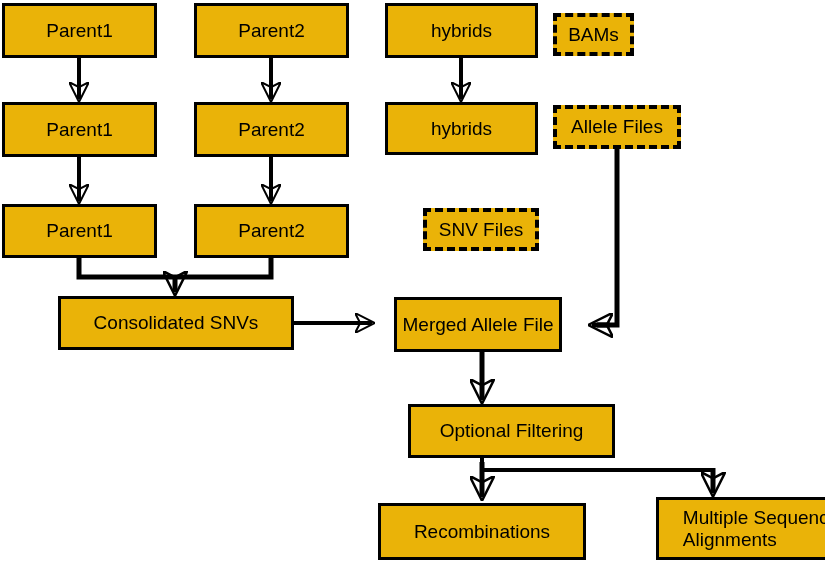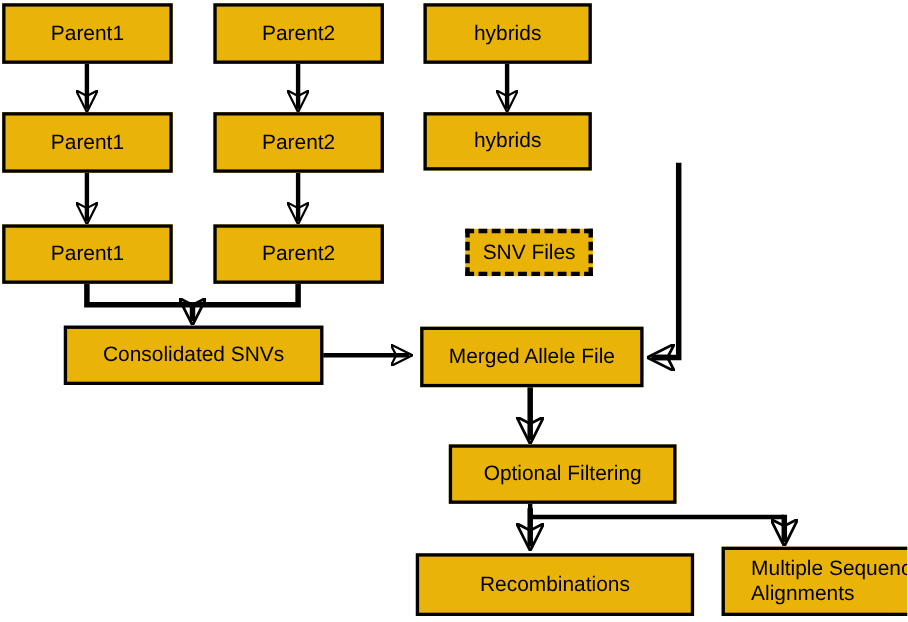--- a/index.html
+++ b/index.html
@@ -96,59 +96,65 @@
   </div>
 
   <div class="node solid fs-19" style="left:194px; top:3px; width:155px; height:55px;">
     <span class="label">Parent2</span>
   </div>
 
   <div class="node solid fs-19" style="left:385px; top:3px; width:153px; height:55px;">
     <span class="label">hybrids</span>
   </div>
 
+  <div class="node dashed fs-19" style="left:553px; top:13px; width:81px; height:43px;">
+    <span class="label">BAMs</span>
+  </div>
 
   <div class="node solid fs-19" style="left:2px; top:102px; width:155px; height:55px;">
     <span class="label">Parent1</span>
   </div>
 
   <div class="node solid fs-19" style="left:194px; top:102px; width:155px; height:55px;">
     <span class="label">Parent2</span>
   </div>
 
   <div class="node solid fs-19" style="left:385px; top:102px; width:153px; height:53px;">
     <span class="label">hybrids</span>
   </div>
 
+  <div class="node dashed fs-19" style="left:553px; top:105px; width:128px; height:44px;">
+    <span class="label">Allele Files</span>
+  </div>
 
   <div class="node solid fs-19" style="left:2px; top:204px; width:155px; height:54px;">
     <span class="label">Parent1</span>
   </div>
 
   <div class="node solid fs-19" style="left:194px; top:204px; width:155px; height:54px;">
     <span class="label">Parent2</span>
   </div>
 
   <div class="node dashed fs-19" style="left:423px; top:208px; width:116px; height:43px;">
     <span class="label">SNV Files</span>
   </div>
 
   <div class="node solid fs-19" style="left:58px; top:296px; width:236px; height:54px;">
     <span class="label">Consolidated SNVs</span>
   </div>
 
-  <div class="node solid fs-19" style="left:382px; top:297px; width:203px; height:55px;">
+  <div class="node solid fs-19" style="left:394px; top:297px; width:168px; height:55px;">
     <span class="label">Merged Allele File</span>
   </div>
 
   <div class="node solid fs-19" style="left:378px; top:404px; width:207px; height:54px;margin-left:30px;">
     <span class="label">Optional Filtering</span>
   </div>
 
-  <div class="node solid fs-19" style="left:378px; top:503px; width:253px; height:57px;">
+  <div class="node solid fs-19" style="left:378px; top:503px; width:208px; height:57px;">
     <span class="label">Recombinations</span>
   </div>
 
   <div class="node solid fs-19" style="left:608px; top:497px; width:210px; height:63px;margin-left:48px;">
     <span class="label">Multiple Sequence
 Alignments</span>
   </div>
 
 </div>
 

